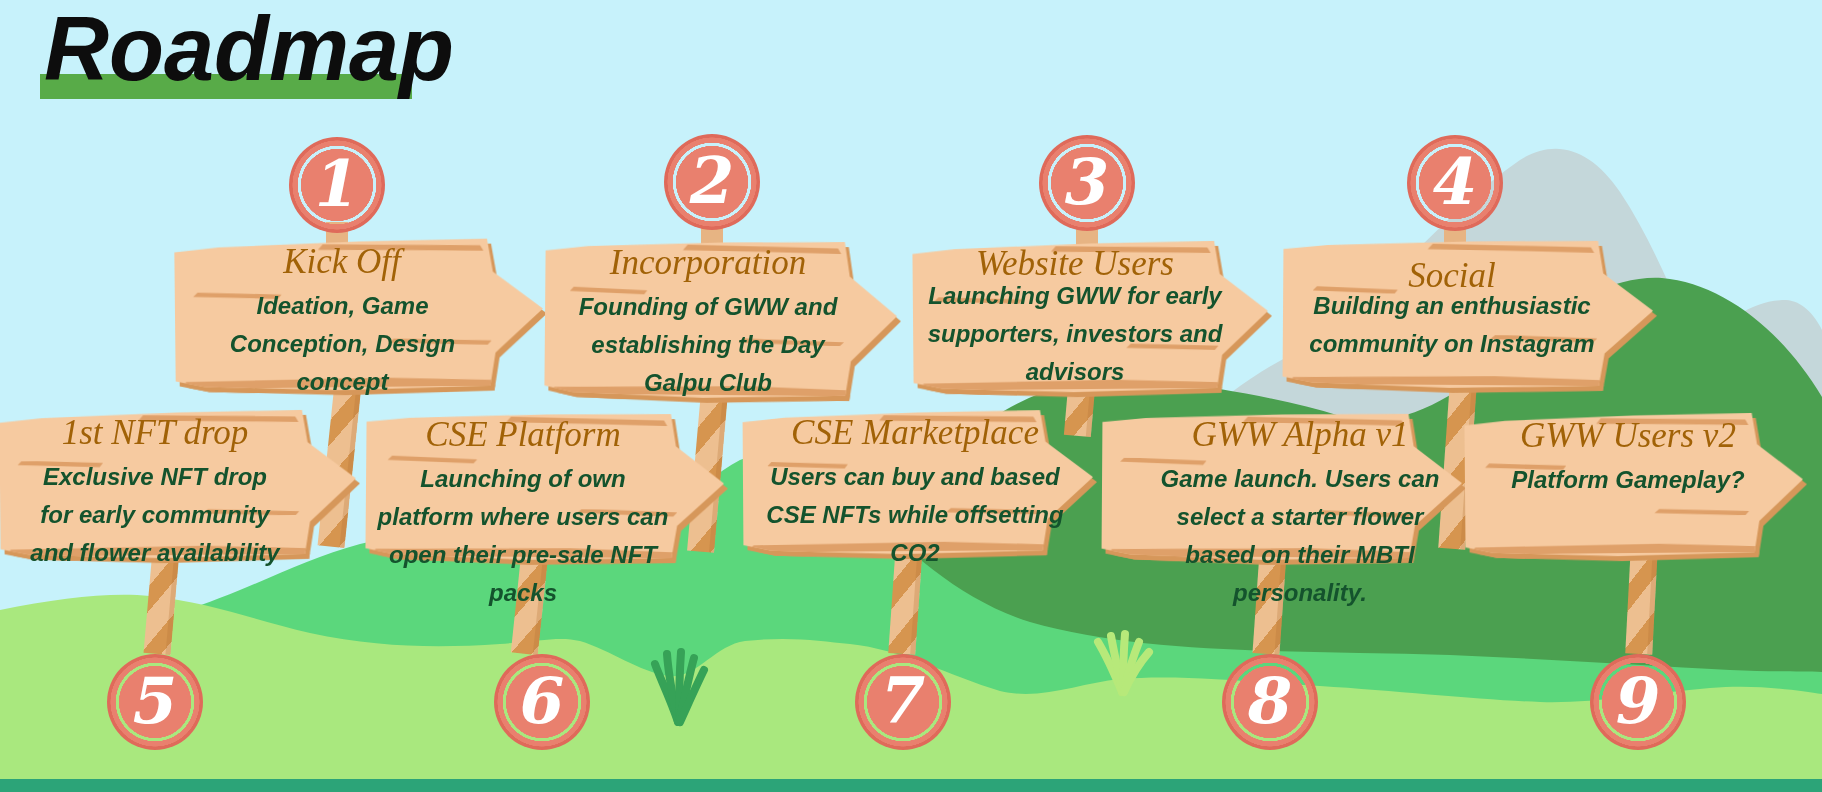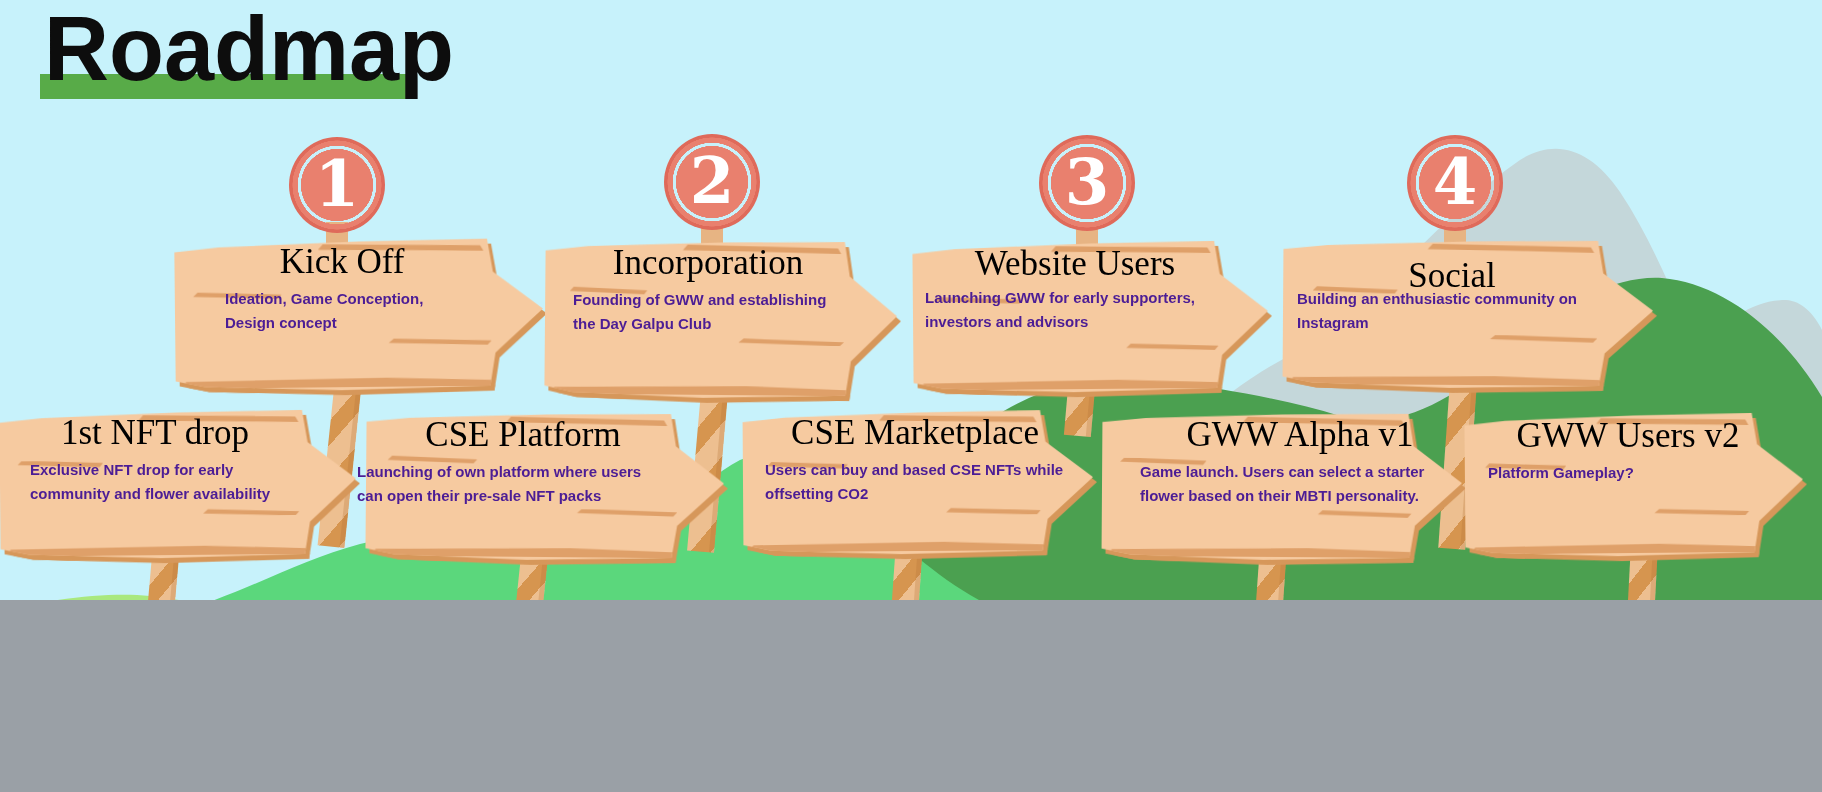--- a/index.html
+++ b/index.html
@@ -1,19 +1,20 @@
 <!DOCTYPE html>
 <html><head>
 <meta charset="utf-8">
 <style>
   html,body{margin:0;padding:0;background:#9aa0a6;}
   .stage{
-    position:relative;width:1822px;height:600px;overflow:hidden;
+    position:relative;width:1822px;height:792px;overflow:hidden;
     background:#c7f2fb;
     font-family:"Liberation Sans","DejaVu Sans",sans-serif;
+    font-style:italic;
   }
   .landscape{position:absolute;left:0;top:0;z-index:0;}
   
   .heading-wrap{position:absolute;left:0;top:0;z-index:5;}
   .heading-bar{position:absolute;left:40px;top:74px;width:372px;height:25px;background:#58ab48;}
   .heading-text{
     position:absolute;left:44px;top:2px;margin:0;
     font-family:"Liberation Sans","DejaVu Sans",sans-serif;
     font-weight:700;font-size:90px;line-height:1.05;color:#0d0d0d;letter-spacing:0px;
   }
@@ -36,26 +37,26 @@
   }
   .board::after{
     content:"";position:absolute;left:1%;bottom:3px;width:94%;height:9px;background:#dfa069;
     clip-path:polygon(0 100%,2% 25%,60% 0,98% 45%,100% 100%);
   }
   .scr{position:absolute;background:#dfa069;height:7px;clip-path:polygon(0 60%,5% 0,100% 40%,96% 100%);}
   
   .ms-title{
     position:absolute;z-index:4;width:320px;text-align:center;
     font-family:"Liberation Serif","DejaVu Serif",serif;font-weight:400;
-    font-size:35px;line-height:1.2;color:#000000;
+    font-size:35px;line-height:1.2;color:#a16207;
   }
   .ms-desc{
-    position:absolute;z-index:4;text-align:left;
+    position:absolute;z-index:4;text-align:center;
     font-family:"Liberation Sans","DejaVu Sans",sans-serif;font-weight:700;
-    font-size:15px;line-height:1.58;color:#4c1d95;
+    font-size:24px;line-height:1.58;color:#14532d;
   }
   
   .badge{
     position:absolute;width:96px;height:96px;border-radius:50%;z-index:4;
     background:radial-gradient(circle closest-side,#e9806e 0 75%,rgba(233,128,110,0) 75.5% 81.5%,#e9806e 82% 92.5%,#df6a5a 93% 100%);
     text-align:center;
   }
   .badge span{
     display:block;width:100%;height:100%;line-height:94px;
     font-family:"DejaVu Serif","Liberation Serif",serif;font-weight:700;
@@ -129,21 +130,21 @@
   <div>
     <div class="stub" style="left:1076px;top:222px;"></div>
     <div class="post" style="left:1066px;top:386px;height:50px;transform:rotate(5deg);"></div>
     <div class="board-wrap" style="left:913px;top:242px;width:355px;height:150px;transform:rotate(-0.5deg);">
       <div class="board">
         <div class="scr" style="left:6%;top:36%;width:25%;"></div>
         <div class="scr" style="left:60%;top:68%;width:26%;"></div>
       </div>
     </div>
     <div class="ms-title" style="left:915px;top:243px;">Website Users</div>
-    <div class="ms-desc" style="left:925px;top:286px;width:300px;">Launching GWW for early supporters, investors and advisors</div>
+    <div class="ms-desc" style="left:925px;top:277px;width:300px;">Launching GWW for early supporters, investors and advisors</div>
     <div class="badge" style="left:1039px;top:135px;">
         <span>3</span>
       </div>
   </div>
 
   <div>
     <div class="stub" style="left:1444px;top:222px;"></div>
     <div class="post" style="left:1444px;top:384px;height:165px;transform:rotate(4deg);"></div>
     <div class="board-wrap" style="left:1283px;top:240px;width:370px;height:148px;transform:rotate(0.4deg);">
       <div class="board">
@@ -175,21 +176,21 @@
 
   <div>
     <div class="post" style="left:516px;top:554px;height:100px;transform:rotate(6deg);"></div>
     <div class="board-wrap" style="left:366px;top:413px;width:358px;height:147px;transform:rotate(0.5deg);">
       <div class="board">
         <div class="scr" style="left:6%;top:30%;width:25%;"></div>
         <div class="scr" style="left:59%;top:65%;width:28%;"></div>
       </div>
     </div>
     <div class="ms-title" style="left:363px;top:414px;">CSE Platform</div>
-    <div class="ms-desc" style="left:357px;top:460px;width:300px;">Launching of own platform where users can  open their pre-sale NFT packs</div>
+    <div class="ms-desc" style="left:373px;top:460px;width:300px;">Launching of own platform where users can  open their pre-sale NFT packs</div>
     <div class="badge" style="left:494px;top:654px;">
         <span>6</span>
       </div>
   </div>
 
   <div>
     <div class="post" style="left:892px;top:546px;height:108px;transform:rotate(4deg);"></div>
     <div class="board-wrap" style="left:743px;top:411px;width:350px;height:143px;transform:rotate(-0.4deg);">
       <div class="board">
         <div class="scr" style="left:7%;top:35%;width:23%;"></div>

